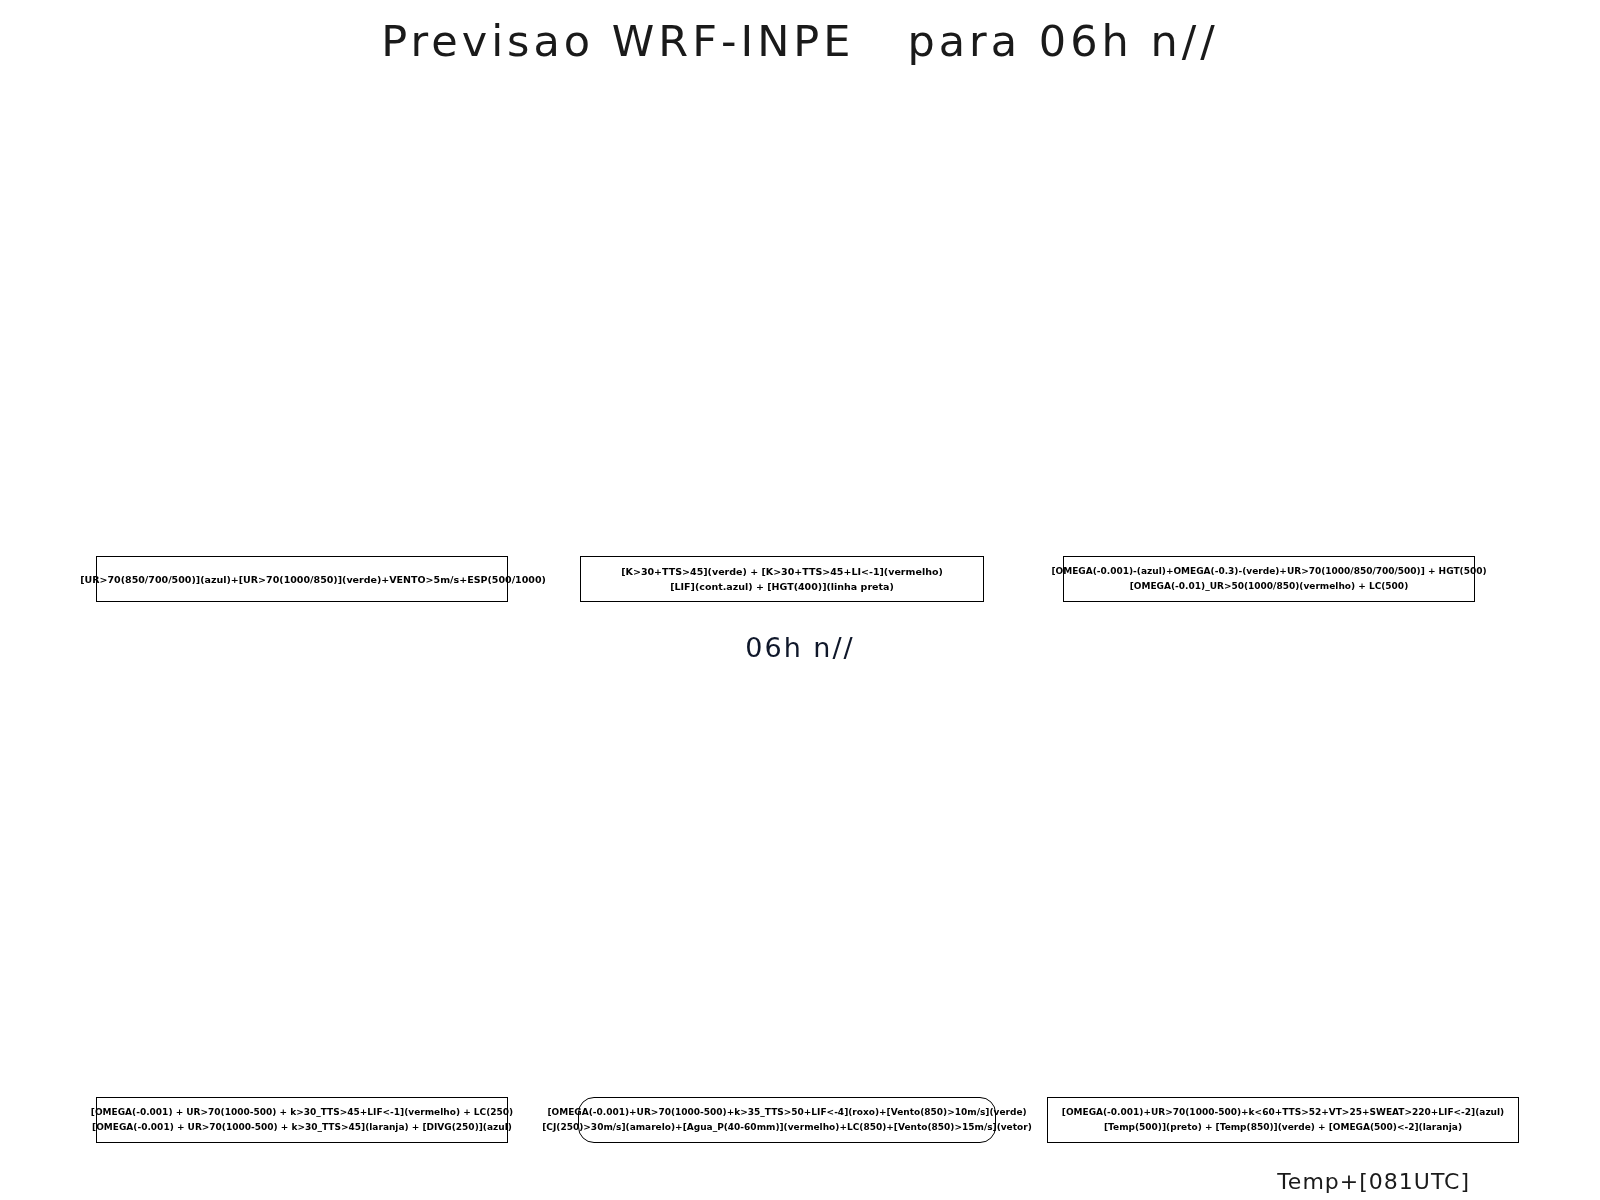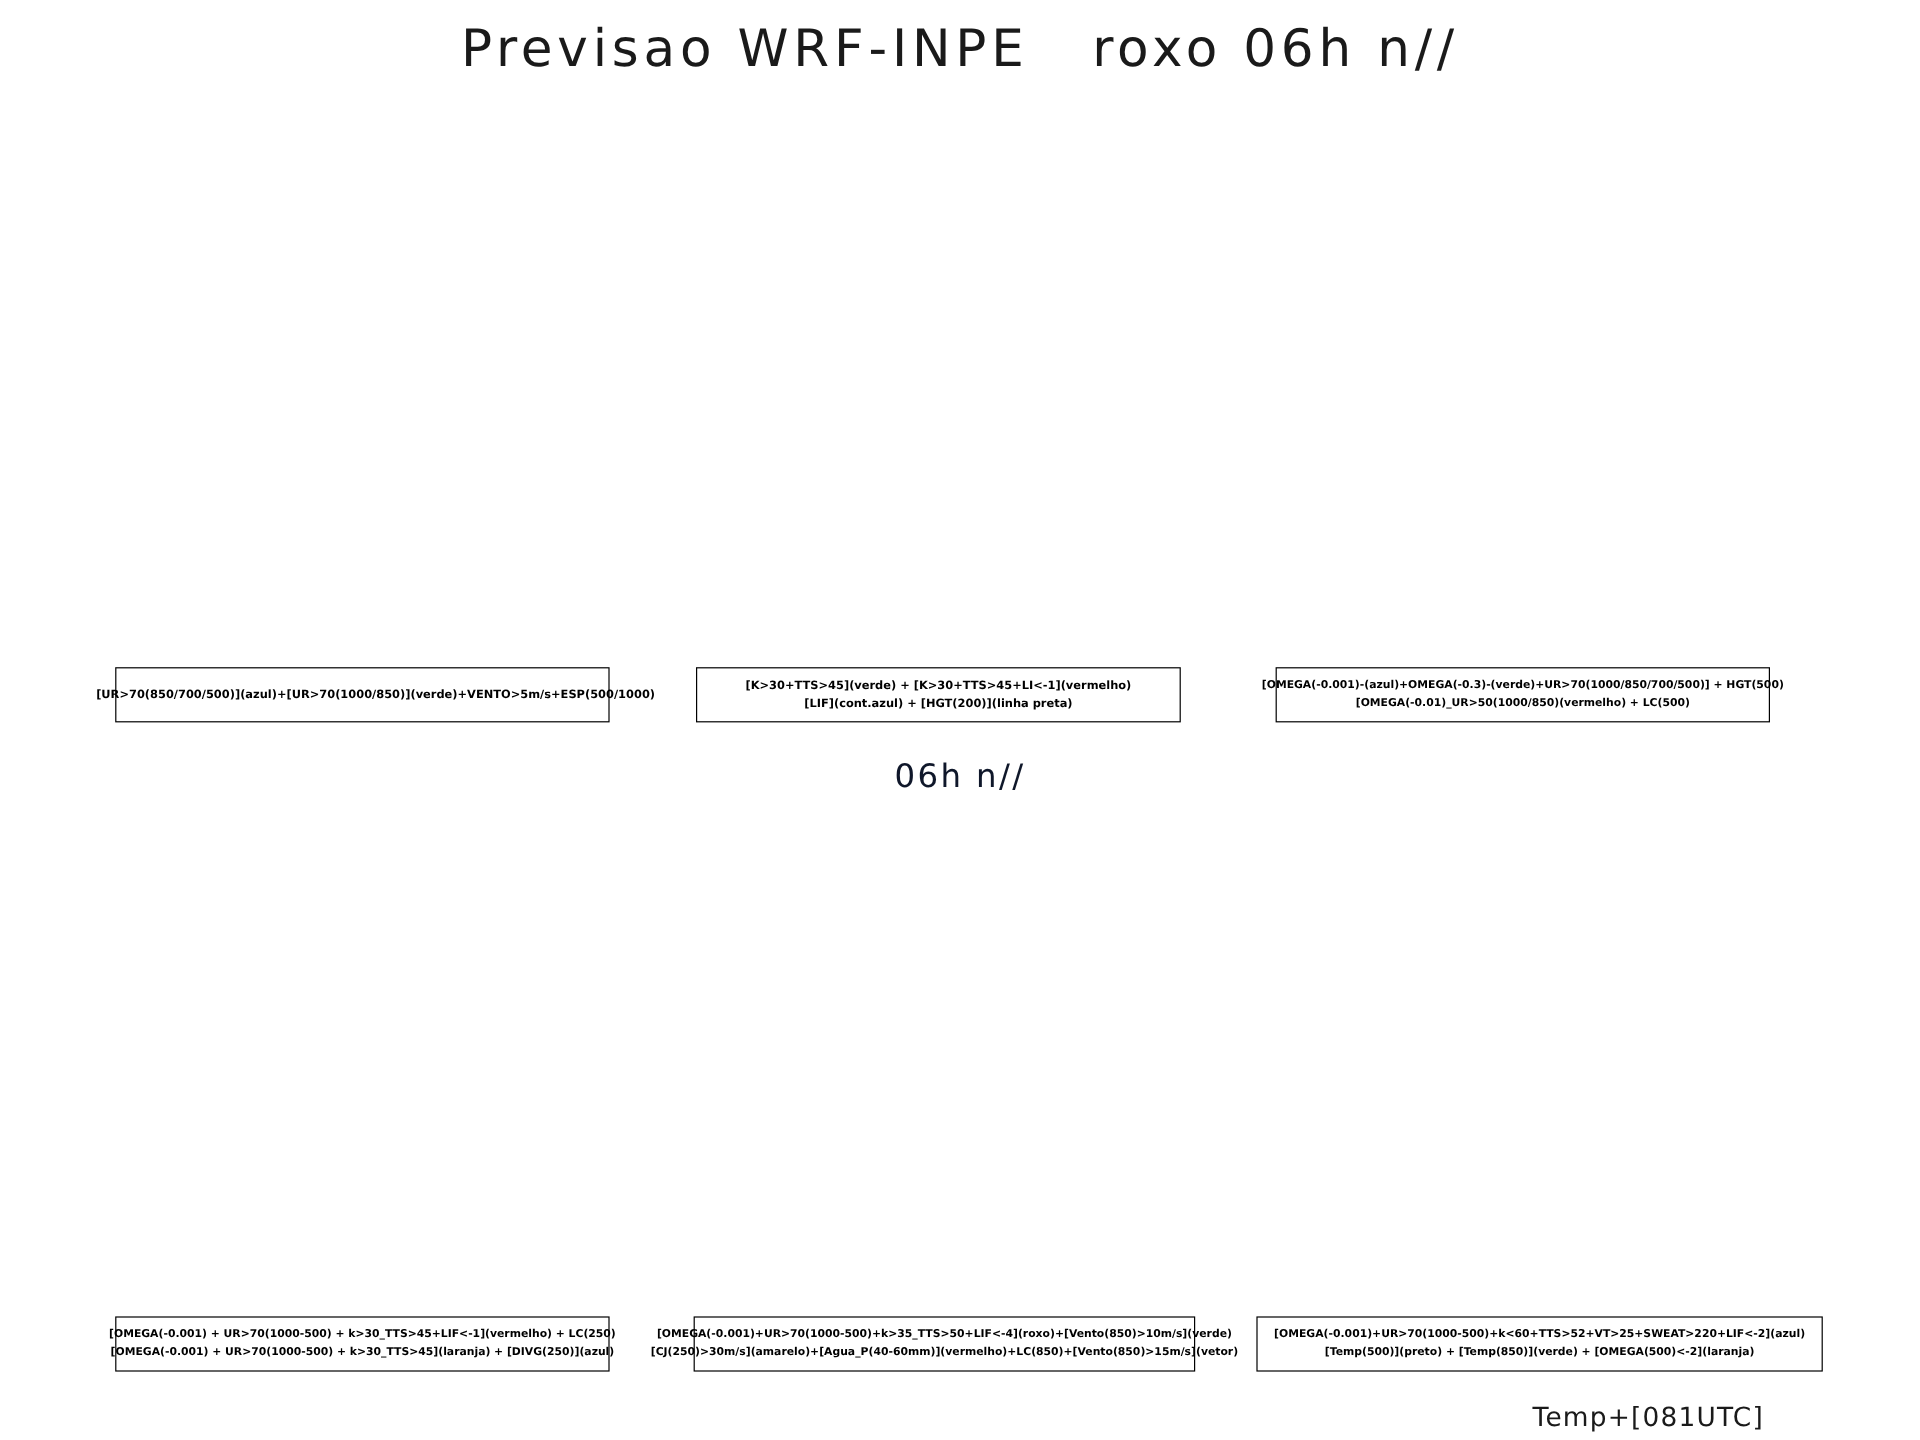--- a/index.html
+++ b/index.html
@@ -78,40 +78,40 @@
     color: #000000;
   }
 
   
   .lb-r1c1 { left: 96px;   top: 556px; width: 412px; height: 46px; padding-left: 28px; }
   .lb-r1c2 { left: 580px;  top: 556px; width: 404px; height: 46px; }
   .lb-r1c3 { left: 1063px; top: 556px; width: 412px; height: 46px; }
 
   
   .lb-r2c1 { left: 96px;   top: 1097px; width: 412px; height: 46px; }
-  .lb-r2c2 { left: 578px;  top: 1097px; width: 418px; height: 46px; }
+  .lb-r2c2 { left: 578px;  top: 1097px; width: 418px; height: 46px; border-radius: 16px; }
   .lb-r2c3 { left: 1047px; top: 1097px; width: 472px; height: 46px; justify-content: center; }
 
   
   .dense .legend-line { font-size: 9px; }
 </style>
 </head>
 <body>
 
-<div class="main-title">Previsao WRF-INPE   roxo 06h n//</div>
+<div class="main-title">Previsao WRF-INPE   para 06h n//</div>
 
 <div class="mid-label">06h n//</div>
 
 <div class="legend-box lb-r1c1">
   <div class="legend-line">[UR&gt;70(850/700/500)](azul)+[UR&gt;70(1000/850)](verde)+VENTO&gt;5m/s+ESP(500/1000)</div>
 </div>
 
 <div class="legend-box lb-r1c2">
   <div class="legend-line">[K&gt;30+TTS&gt;45](verde)  +  [K&gt;30+TTS&gt;45+LI&lt;-1](vermelho)</div>
-  <div class="legend-line">[LIF](cont.azul)  +  [HGT(200)](linha  preta)</div>
+  <div class="legend-line">[LIF](cont.azul)  +  [HGT(400)](linha  preta)</div>
 </div>
 
 <div class="legend-box lb-r1c3 dense">
   <div class="legend-line">[OMEGA(-0.001)-(azul)+OMEGA(-0.3)-(verde)+UR&gt;70(1000/850/700/500)]  +  HGT(500)</div>
   <div class="legend-line">[OMEGA(-0.01)_UR&gt;50(1000/850)(vermelho)  +  LC(500)</div>
 </div>
 
 <div class="legend-box lb-r2c1 dense">
   <div class="legend-line">[OMEGA(-0.001)  +  UR&gt;70(1000-500)  +  k&gt;30_TTS&gt;45+LIF&lt;-1](vermelho)  +  LC(250)</div>
   <div class="legend-line">[OMEGA(-0.001)  +  UR&gt;70(1000-500)  +  k&gt;30_TTS&gt;45](laranja)  +  [DIVG(250)](azul)</div>

